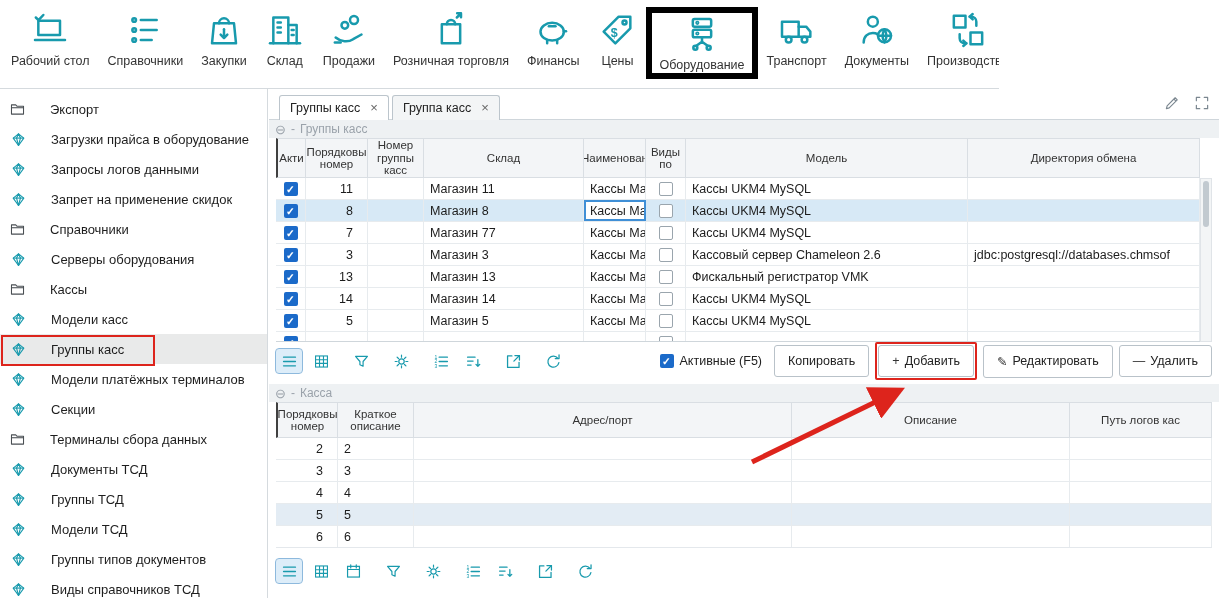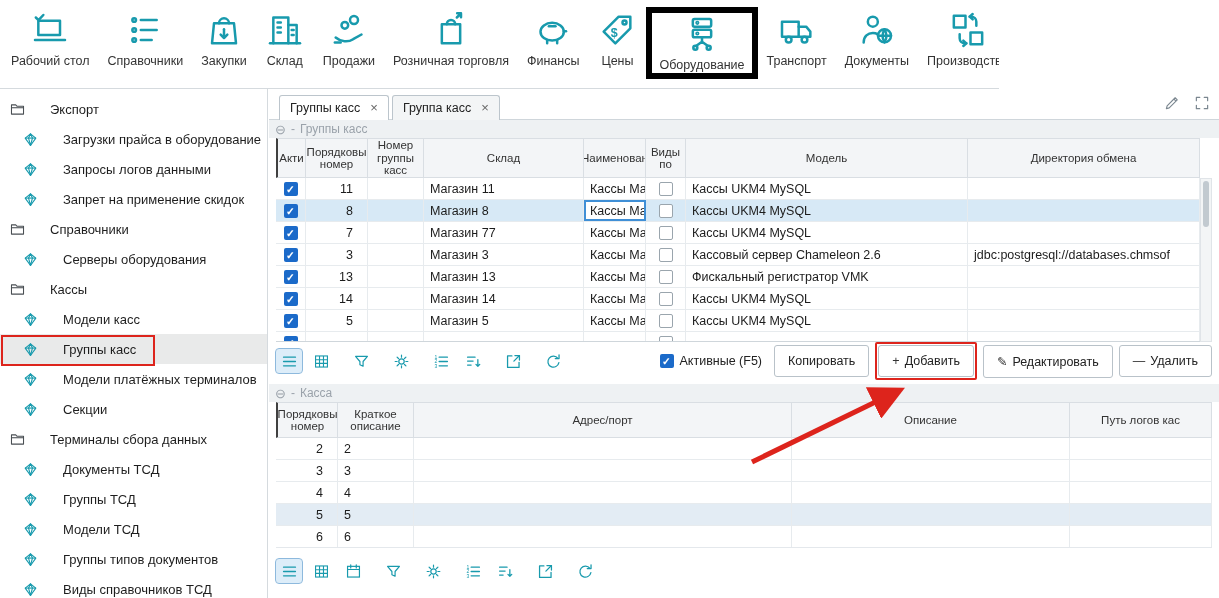--- a/index.html
+++ b/index.html
@@ -15,21 +15,21 @@
     padding:3px 9px;cursor:pointer;flex:0 0 auto}
   .tb-item .ic-lg{width:40px;height:40px;color:#189aad}
   .tb-item .lbl{font-size:12.5px;color:#333;white-space:nowrap}
   .tb-item.annotated{border:6px solid #000000;padding:1px 7px}
 
   
   .sidebar{position:absolute;left:0;top:89px;width:268px;height:509px;
     border-right:1px solid #d5dade;background:#fff;padding-top:5px;overflow:hidden}
   .tree-item{position:relative;display:flex;align-items:center;gap:24px;height:30px;
     padding-left:9px;font-size:13px;color:#1e1e1e;cursor:pointer;white-space:nowrap}
-  .tree-item.leaf{padding-left:22px}
+  .tree-item.leaf{padding-left:10px}
   .tree-item.selected{background:#e9eaea}
   .tree-item .ic-tree{width:17px;height:17px;flex:0 0 auto}
   .tree-item .folder{color:#4a4f54}
   .tree-item .gem{color:#189aad}
   .tree-item.annotated::after{content:"";position:absolute;left:1px;top:1px;
     width:150px;height:27px;border:2px solid #dd241c;pointer-events:none}
 
   
   .main{position:absolute;left:269px;top:89px;width:950px;height:509px;background:#fff}
   .tabbar{position:relative;height:31px;border-bottom:1px solid #cfd6db;background:#fff;
@@ -74,21 +74,21 @@
 
   .ttoolbar{display:flex;align-items:center;gap:6px;height:30px;margin:4px 0 0 7px;width:936px}
   .tbico{width:26px;height:24px;display:flex;align-items:center;justify-content:center;
     border-radius:3px;cursor:pointer}
   .tbico .ic{width:19px;height:19px;color:#189aad}
   .tbico.sel{background:#ddedf9;outline:1px solid #8db9dd}
   .gapL{margin-left:8px}
   .spacer{flex:1}
   .activebox{display:flex;align-items:center;gap:6px;font-size:12.5px;color:#222;
     margin-right:6px;cursor:pointer}
-  .btn{display:flex;align-items:flex-end;gap:5px;padding:8px 13px;background:#fff;
+  .btn{display:flex;align-items:flex-start;gap:5px;padding:8px 13px;background:#fff;
     border:1px solid #b9c2c9;border-radius:3px;font-size:12.5px;color:#222;cursor:pointer;
     font-family:inherit;white-space:nowrap}
   .btn .g{color:#333}
   .redbox{border:2px solid #dd241c;padding:1px;display:inline-flex;border-radius:2px}
   .sect2m{margin-top:8px}
 
   .cb{width:14px;height:14px;border-radius:2px;display:inline-flex;align-items:center;
     justify-content:center;flex:0 0 auto}
   .cb.on{background:#1b6ac9;color:#fff;font-size:10.5px;font-weight:bold}
   .cb.off{background:#fff;border:1px solid #9aa5ad}

